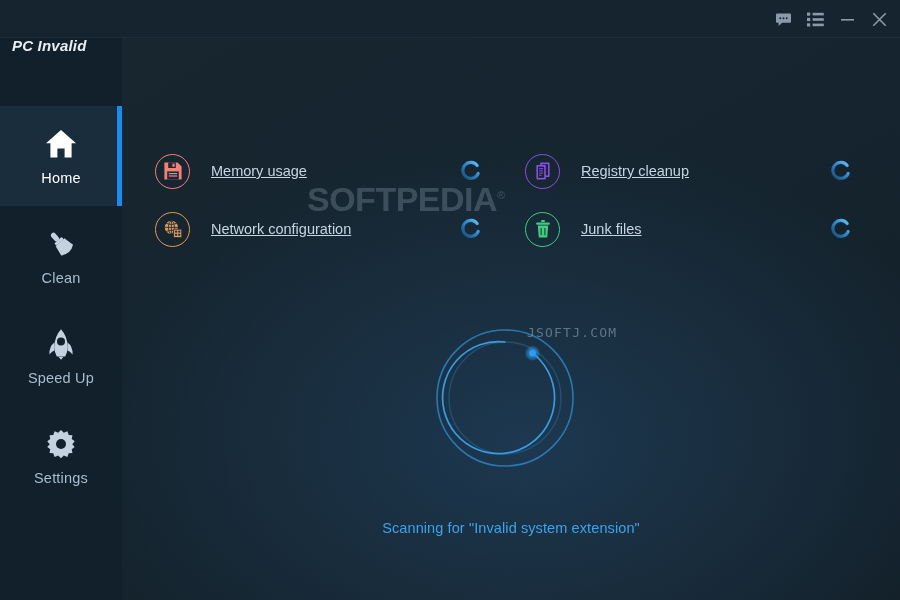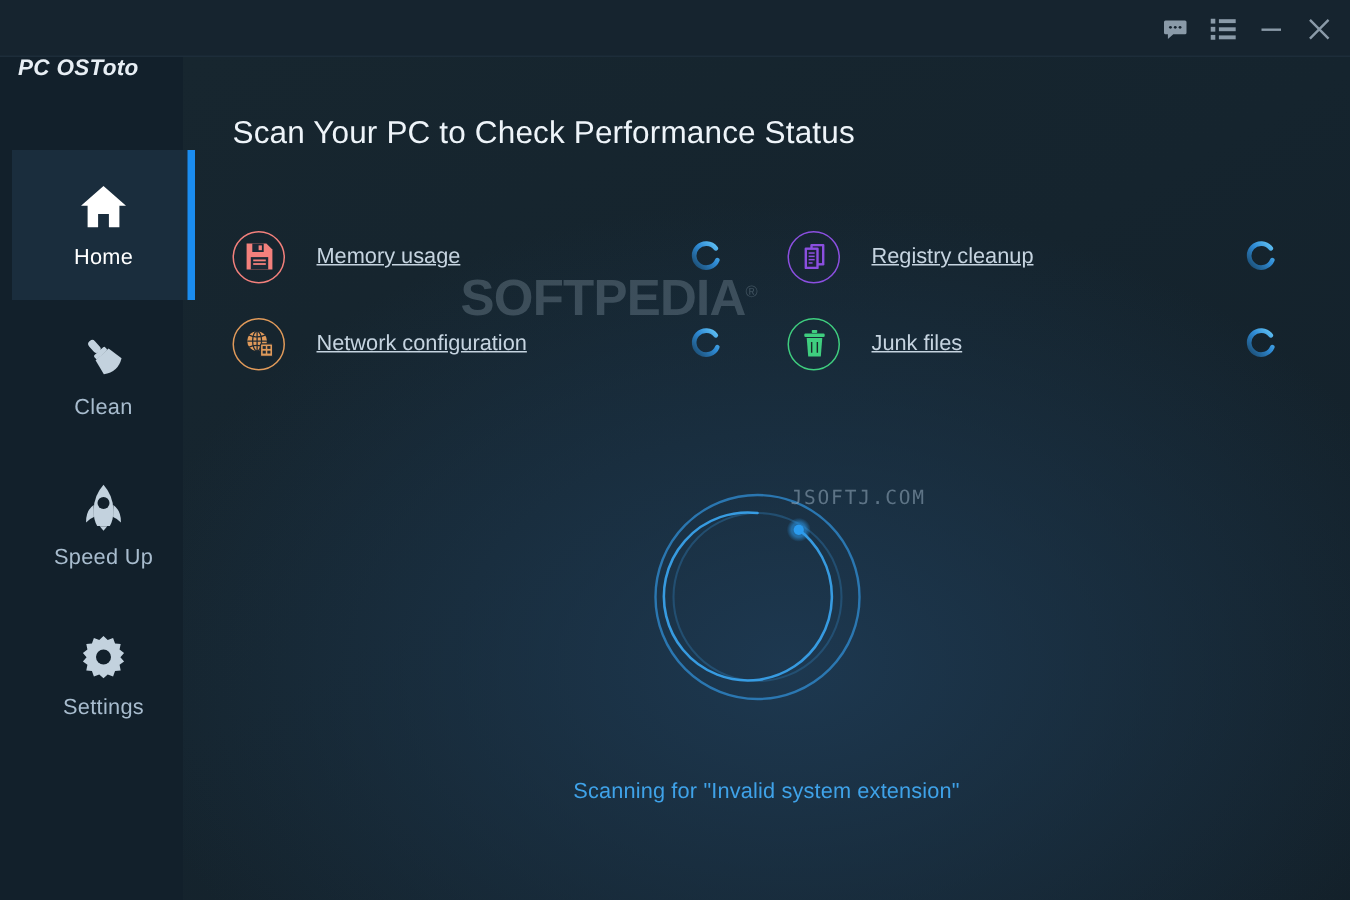--- a/index.html
+++ b/index.html
@@ -85,21 +85,21 @@
   }
   .brand-sub {
     margin-top: 5px;
     font-size: 15px;
     font-style: italic;
     font-weight: 600;
     color: #e7eef4;
     letter-spacing: .2px;
   }
 
-  .nav { position: absolute; top: 100px; left: 0; width: 122px; padding-left: 8px; }
+  .nav { position: absolute; top: 106px; left: 0; width: 122px; }
   .nav-item {
     position: relative;
     width: 122px;
     height: 100px;
     display: flex;
     flex-direction: column;
     align-items: center;
     justify-content: center;
     gap: 9px;
     cursor: pointer;
@@ -278,21 +278,21 @@
     </div>
   </div>
 
   <div class="sidebar">
 
     <div class="brand">
       <div class="brand-line1">
         <span class="brand-name">OSToto</span>
         <span class="pro-badge">Pro</span>
       </div>
-      <div class="brand-sub">PC OSToto</div>
+      <div class="brand-sub">PC Invalid</div>
     </div>
 
     <div class="nav">
 
       <div class="nav-item active">
         <span class="nav-icon">
           <svg width="32" height="30" viewBox="0 0 32 30">
             <path d="M16 1 L31 14.2 H26.6 V28.5 H19.6 V19.6 H12.4 V28.5 H5.4 V14.2 H1 Z" fill="currentColor"></path>
           </svg>
         </span>
@@ -337,21 +337,20 @@
           </svg>
         </span>
         <span class="nav-label">Settings</span>
       </div>
 
     </div>
   </div>
 
   <div class="main">
 
-    <div class="page-title">Scan Your PC to Check Performance Status</div>
 
     <div class="wm-softpedia">
       <span>SOFTPEDIA</span><sup>®</sup>
     </div>
 
     <div class="scan-grid">
 
       <div class="scan-row">
 
         <div class="scan-cell">

